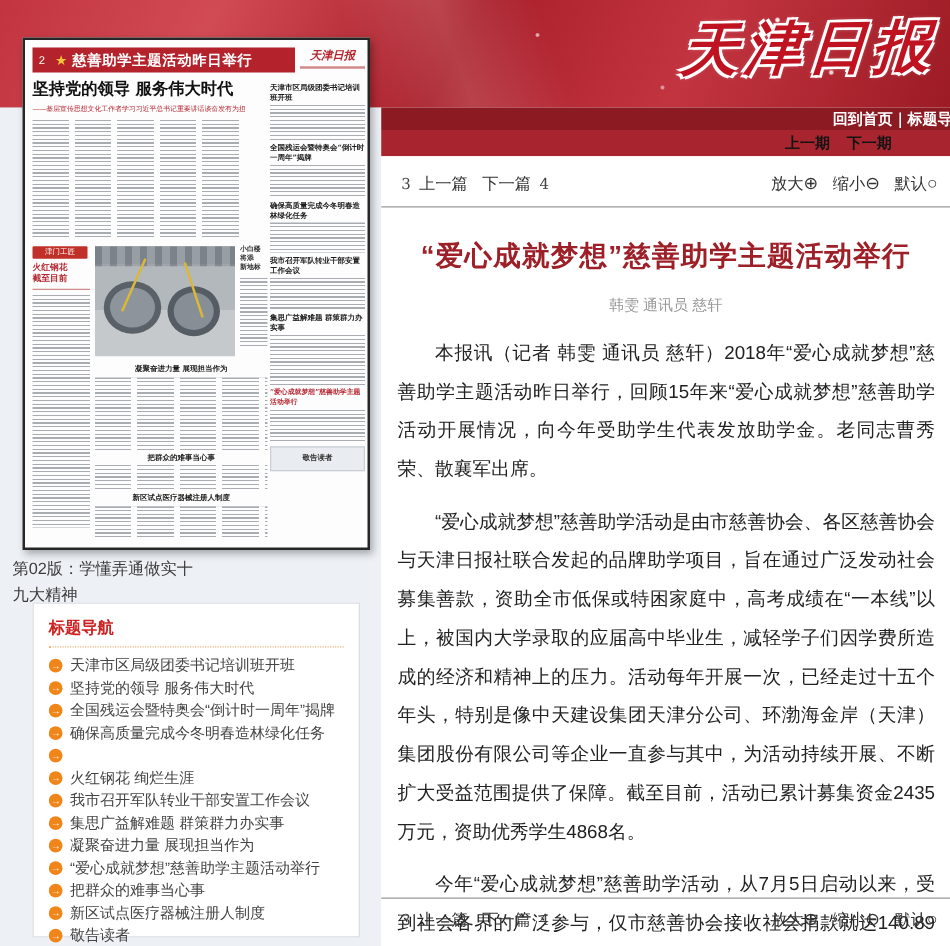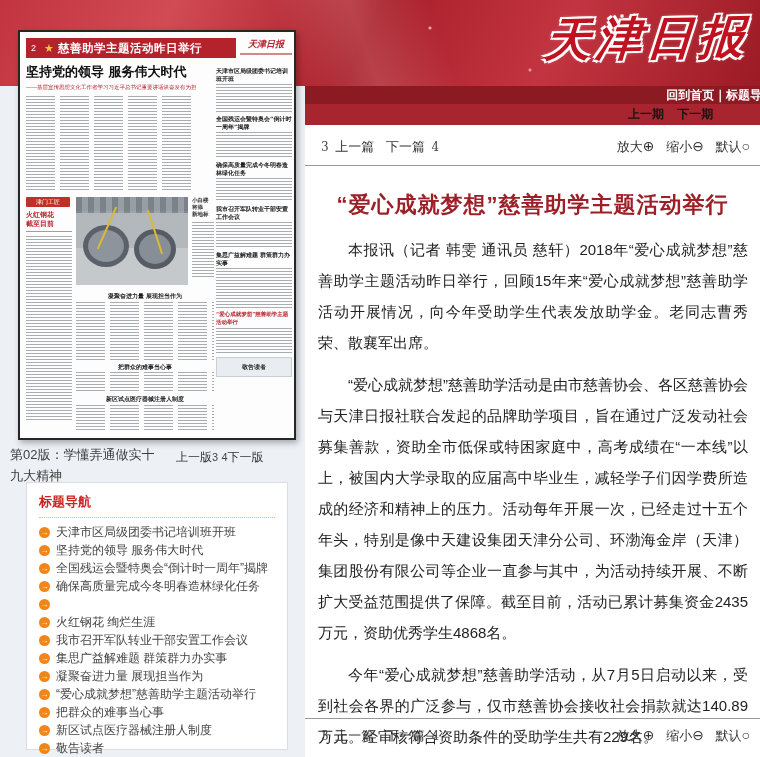--- a/index.html
+++ b/index.html
@@ -132,24 +132,20 @@
   <div id="datebar">
     <div class="issue-nav">
       <span class="btn">上一期</span>
       <span class="btn">下一期</span>
     </div>
   </div>
 
   <div id="left-panel">
     <div id="page-info">
       <div class="lbl">第02版：学懂弄通做实十九大精神</div>
-      <div class="pgnav">
-        <span class="btn"><span>上一版</span><span class="g">3</span></span>
-        <span class="btn"><span class="g">4</span><span>下一版</span></span>
-      </div>
     </div>
     <div id="nav-box">
       <div class="hd">标题导航</div>
       <ul>
 
           <li>
             <span class="blt">→</span>
             <span>天津市区局级团委书记培训班开班</span>
           </li>
 
@@ -287,20 +283,21 @@
         <span class="g">4</span>
       </div>
       <div class="right">
         <span class="btn"><span>放大</span><span class="ic">⊕</span></span>
         <span class="btn"><span>缩小</span><span class="ic">⊖</span></span>
         <span class="btn"><span>默认</span><span class="ic">○</span></span>
       </div>
     </div>
 
     <h1 id="art-title">“爱心成就梦想”慈善助学主题活动举行</h1>
+    <div id="art-byline">韩雯 通讯员 慈轩</div>
     <div id="art-body">
 
         <p>本报讯（记者 韩雯 通讯员 慈轩）2018年“爱心成就梦想”慈善助学主题活动昨日举行，回顾15年来“爱心成就梦想”慈善助学活动开展情况，向今年受助学生代表发放助学金。老同志曹秀荣、散襄军出席。</p>
 
         <p>“爱心成就梦想”慈善助学活动是由市慈善协会、各区慈善协会与天津日报社联合发起的品牌助学项目，旨在通过广泛发动社会募集善款，资助全市低保或特困家庭中，高考成绩在“一本线”以上，被国内大学录取的应届高中毕业生，减轻学子们因学费所造成的经济和精神上的压力。活动每年开展一次，已经走过十五个年头，特别是像中天建设集团天津分公司、环渤海金岸（天津）集团股份有限公司等企业一直参与其中，为活动持续开展、不断扩大受益范围提供了保障。截至目前，活动已累计募集资金2435万元，资助优秀学生4868名。</p>
 
         <p>今年“爱心成就梦想”慈善助学活动，从7月5日启动以来，受到社会各界的广泛参与，仅市慈善协会接收社会捐款就达140.89万元。经审核符合资助条件的受助学生共有229名。</p>
       </div>
 
     <div id="toolbar-bottom" class="toolbar">

